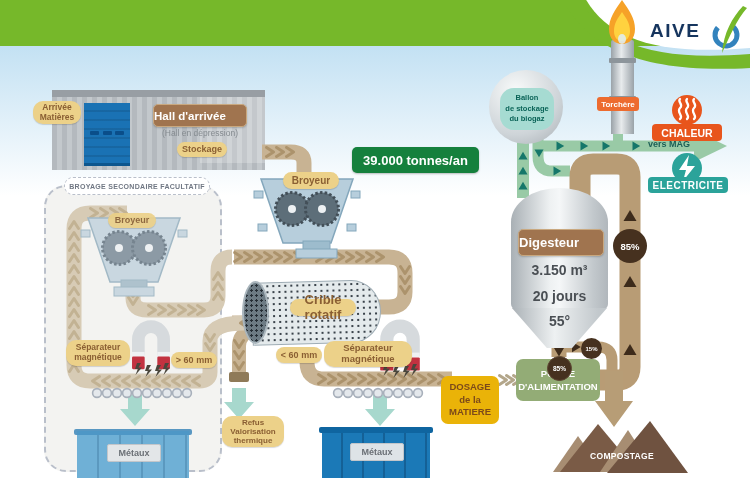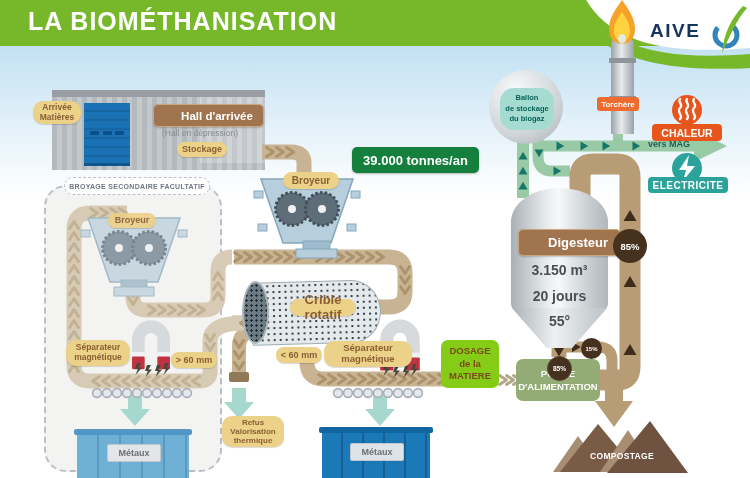--- a/index.html
+++ b/index.html
@@ -10,21 +10,21 @@
   .hdr{left:0;top:0;width:750px;height:46px;background:#76b82a;}
   .hdr-title{left:28px;top:7px;color:#fff;font-size:25px;font-weight:bold;letter-spacing:1px;}
   .sky{left:0;top:46px;width:750px;height:150px;
        background:linear-gradient(#c3e1f3,rgba(255,255,255,0));}
   .aive{left:650px;top:20px;color:#16355e;font-size:19px;font-weight:bold;letter-spacing:1.5px;}
   
   .btan{background:#ecd189;color:#8a5f33;font-weight:bold;border-radius:10px;
         display:flex;flex-direction:column;align-items:center;justify-content:center;
         text-align:center;box-shadow:0 1px 1px rgba(0,0,0,.15);line-height:1.15;}
   .bbrown{background:#a0744f;border:1.5px solid #c9a87f;color:#fff;font-weight:bold;border-radius:5px;
-        display:flex;align-items:center;justify-content:center;box-shadow:0 1px 2px rgba(0,0,0,.2);padding-left:17px;}
+        display:flex;align-items:center;justify-content:flex-start;box-shadow:0 1px 2px rgba(0,0,0,.2);}
   .grey-sub{color:#858b90;font-size:8.5px;text-align:center;}
   .bgreen{background:#15803d;color:#fff;font-weight:bold;border-radius:5px;font-size:13px;
         display:flex;align-items:center;justify-content:center;box-shadow:0 1px 2px rgba(0,0,0,.25);}
   .borange{background:#ed6b2f;color:#fff;border-radius:3px;font-size:8px;font-weight:bold;
         display:flex;align-items:center;justify-content:center;}
   .bor2{background:#e8551c;color:#fff;border-radius:4px;font-size:10.5px;font-weight:bold;
         display:flex;align-items:center;justify-content:center;}
   .bteal{background:#2ba39a;color:#fff;border-radius:4px;font-size:10px;font-weight:bold;
         display:flex;align-items:center;justify-content:center;letter-spacing:.5px;}
   .circle-dark{background:#46311f;color:#fff;font-weight:bold;border-radius:50%;
@@ -72,21 +72,21 @@
   
   .bin1{left:77px;top:431px;width:112px;height:43px;background:#6fb0d6;border-top:4px solid #4e97c6;
      background-image:repeating-linear-gradient(90deg,#0000 0 20px,rgba(20,70,110,.22) 20px 22px);}
   .bin-lip1{left:74px;top:429px;width:118px;height:6px;background:#5897c2;border-radius:2px;}
   .bin2{left:322px;top:429px;width:108px;height:45px;background:#1b79b7;border-top:4px solid #0f65a0;
      background-image:repeating-linear-gradient(90deg,#0000 0 19px,rgba(5,40,75,.3) 19px 21px);}
   .bin-lip2{left:319px;top:427px;width:114px;height:6px;background:#0f65a0;border-radius:2px;}
   .metaux{background:rgba(233,233,233,.95);border:1px solid #c3c6ca;border-radius:2px;color:#6b7076;
      font-size:9px;font-weight:bold;display:flex;align-items:center;justify-content:center;}
   
-  .dosage{left:441px;top:340px;width:58px;height:48px;background:#84cc16;border-radius:7px;
+  .dosage{left:441px;top:376px;width:58px;height:48px;background:#eab308;border-radius:7px;
      color:#7c4a1a;font-weight:bold;font-size:9.5px;text-align:center;line-height:1.3;
      display:flex;flex-direction:column;align-items:center;justify-content:center;}
   .pompe{left:516px;top:359px;width:84px;height:42px;background:#93ac76;border-radius:7px;
      color:#fff;font-weight:bold;font-size:9.5px;text-align:center;line-height:1.4;
      display:flex;flex-direction:column;align-items:center;justify-content:center;}
   .versmag{left:648px;top:139px;width:58px;color:#1d5f56;font-size:9px;font-weight:bold;}
   .compostage{left:584px;top:451px;width:76px;color:#fff;font-size:8.5px;font-weight:bold;
      text-align:center;letter-spacing:.3px;}
 </style>
 </head>
@@ -94,21 +94,20 @@
 
 <div class="stage">
 
   <div class="abs hdr"></div>
   <div class="abs sky"></div>
 
   <svg class="abs" style="left:530px;top:0;width:220px;height:78px" viewBox="0 0 220 78">
     <path d="M 50,0 C 74,42 120,62 220,54 L 220,68 C 112,74 62,48 36,6 L 36,0 Z" fill="#76b82a"></path>
     <path d="M 55,-2 C 78,38 124,56 220,48 L 220,-2 Z" fill="#ffffff"></path>
   </svg>
-  <div class="abs hdr-title">LA BIOMÉTHANISATION</div>
   <div class="abs aive">AIVE</div>
   <svg class="abs" style="left:705px;top:6px;width:42px;height:48px" viewBox="0 0 42 48">
     <circle cx="21" cy="29" r="11" fill="none" stroke="#3383bd" stroke-width="5" stroke-dasharray="52 18" transform="rotate(-50 21 29)"></circle>
     <path d="M 38,0 C 27,12 19,26 17,47 C 24,32 32,13 42,2 Z" fill="#76b82a"></path>
   </svg>
 
   <div class="abs building"></div>
   <div class="abs building-light"></div>
   <div class="abs door"></div>
   <div class="abs door-dashes">

